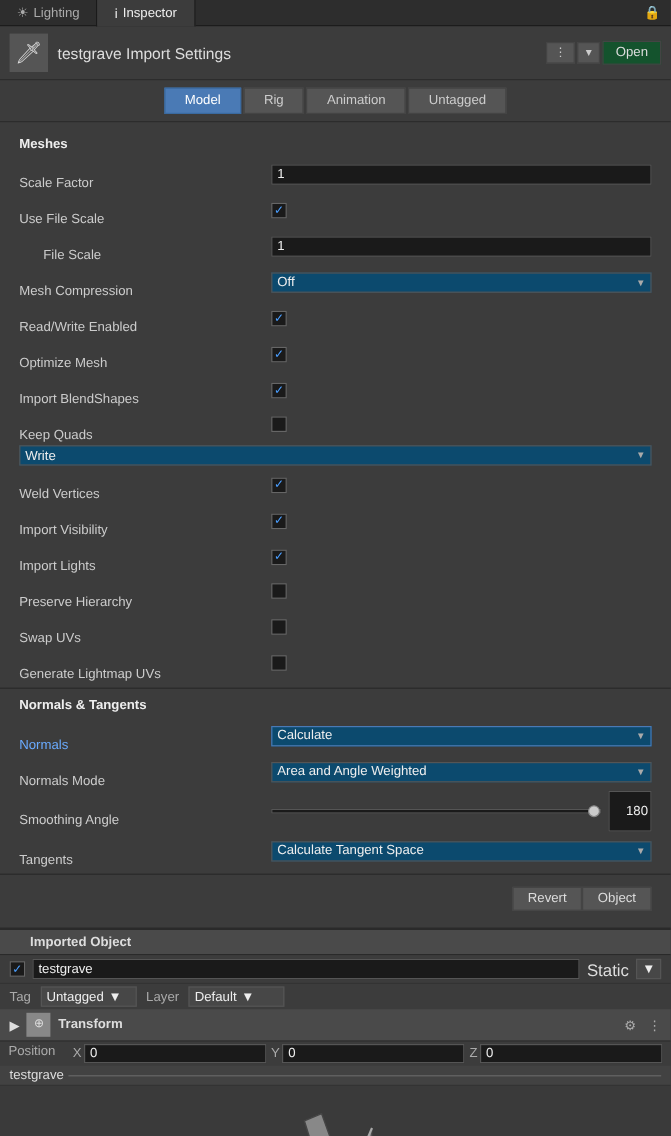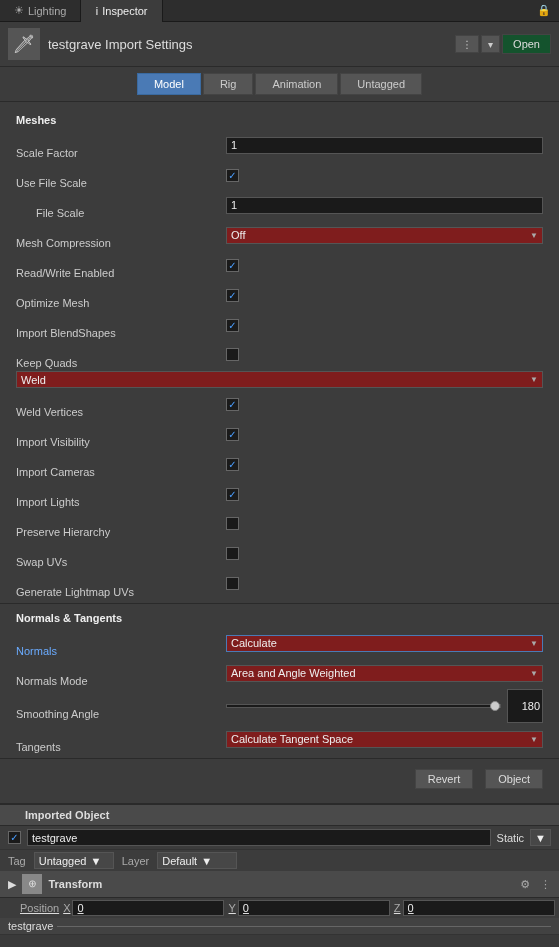--- a/index.html
+++ b/index.html
@@ -164,21 +164,21 @@
       justify-content: center;
     }
     .checkbox.checked::after {
       content: '✓';
       font-size: 10px;
       color: #4a9eff;
     }
 
     
     .dropdown {
-      background: #7f1d1d;
+      background: #0c4a6e;
       border: 1px solid #555;
       color: #eee;
       font-size: 11px;
       padding: 1px 4px;
       width: 100%;
       height: 17px;
       display: flex;
       align-items: center;
       justify-content: space-between;
       cursor: pointer;
@@ -227,21 +227,21 @@
     .divider {
       height: 1px;
       background: #2a2a2a;
       margin: 4px 0;
     }
 
     
     .button-row {
       display: flex;
       justify-content: flex-end;
-      gap: 12px;
+      gap: 0;
       padding: 6px 16px;
     }
     .action-btn {
       background: #555;
       border: 1px solid #444;
       color: #ddd;
       font-size: 11px;
       padding: 3px 12px;
       cursor: pointer;
     }
@@ -270,21 +270,21 @@
       flex: 1;
       background: #1a1a1a;
       border: 1px solid #555;
       color: #eee;
       font-size: 11px;
       padding: 1px 4px;
       height: 17px;
     }
     .static-label {
       color: #ddd;
-      font-size: 11px;
+      font-size: 14px;
     }
     .static-dropdown {
       background: #474747;
       border: 1px solid #555;
       color: #eee;
       font-size: 11px;
       padding: 1px 4px;
       height: 17px;
       display: flex;
       align-items: center;
@@ -328,24 +328,22 @@
       gap: 6px;
     }
     .transform-title {
       flex: 1;
       font-size: 11px;
       font-weight: bold;
       color: #ddd;
     }
     .transform-row {
       display: flex;
-      align-items: center;
-      padding: 2px 20px;
+      padding: 2px 7px;
       gap: 4px;
-      text-decoration: underline;
     }
     .transform-label {
       font-size: 11px;
       color: #aaa;
       width: 60px;
     }
     .transform-coord {
       display: flex;
       align-items: center;
       gap: 2px;
@@ -499,46 +497,40 @@
   <div class="prop-row">
     <div class="prop-label">Keep Quads</div>
     <div class="prop-value">
       <div class="checkbox"></div>
     </div>
   </div>
 
   <div class="prop-row">
     <div class="prop-value">
       <div class="dropdown">
-        <span>Weld</span>
+        <span>Write</span>
         <span class="dropdown-arrow">▼</span>
       </div>
     </div>
   </div>
 
   <div class="prop-row">
     <div class="prop-label">Weld Vertices</div>
     <div class="prop-value">
       <div class="checkbox checked"></div>
     </div>
   </div>
 
   <div class="prop-row">
     <div class="prop-label">Import Visibility</div>
     <div class="prop-value">
       <div class="checkbox checked"></div>
     </div>
   </div>
 
-  <div class="prop-row">
-    <div class="prop-label">Import Cameras</div>
-    <div class="prop-value">
-      <div class="checkbox checked"></div>
-    </div>
-  </div>
 
   <div class="prop-row">
     <div class="prop-label">Import Lights</div>
     <div class="prop-value">
       <div class="checkbox checked"></div>
     </div>
   </div>
 
   <div class="prop-row">
     <div class="prop-label">Preserve Hierarchy</div>

